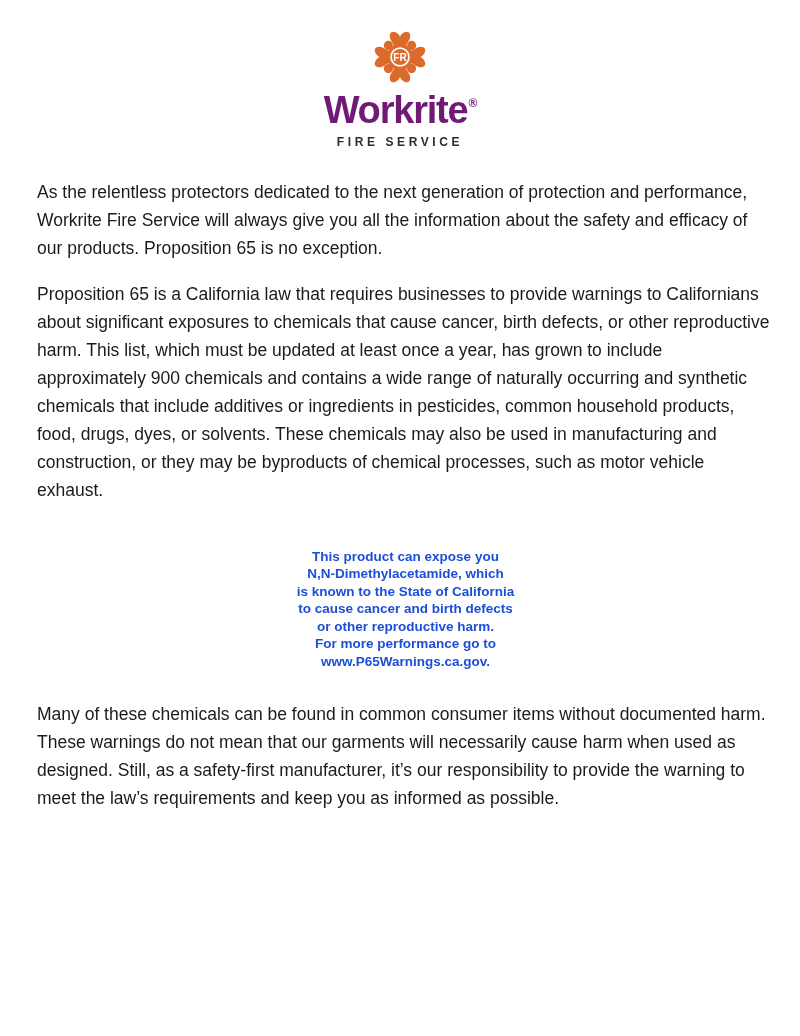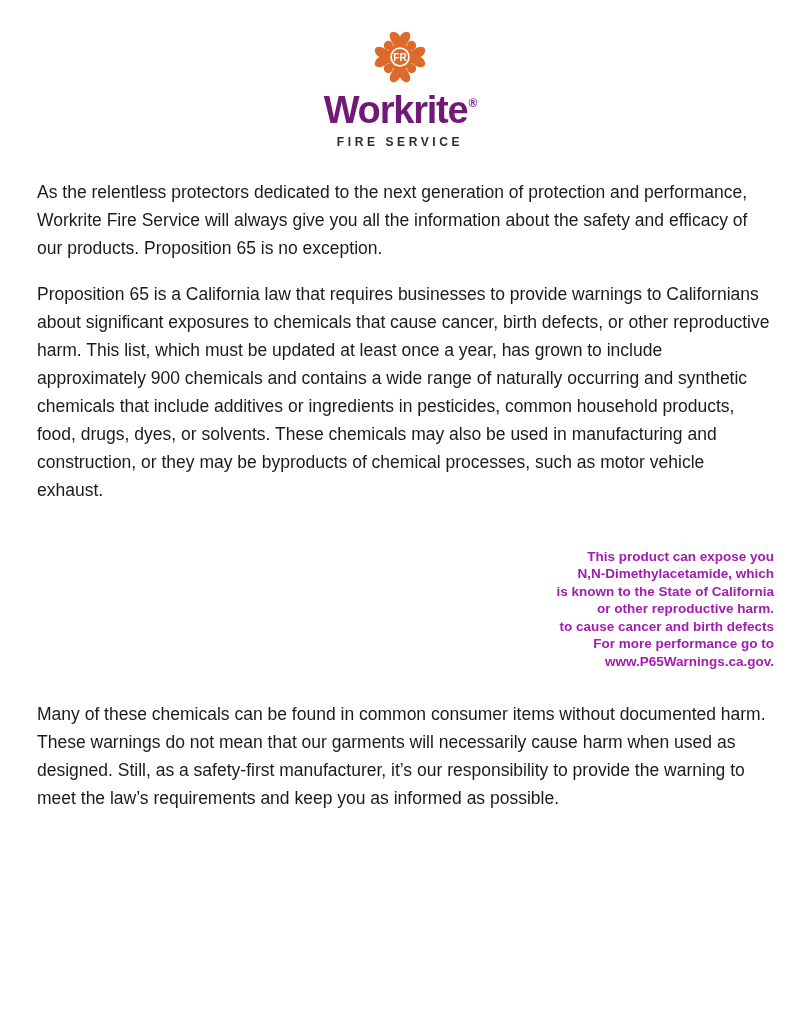--- a/index.html
+++ b/index.html
@@ -39,21 +39,21 @@
   .warning-head {
     display:inline-block; padding:0 12px 5px;
     border-bottom:3px solid #161616;
     font-size:17.5px; font-weight:bold; letter-spacing:0.4px; color:#111;
     white-space:nowrap;
   }
   .tri-icon { display:inline-block; width:20px; height:18px; vertical-align:-2px; margin-right:6px; }
   .tri-icon svg { width:100%; height:100%; display:block; }
   .warning-lines {
     margin-top:9px;
-    font-size:13.5px; font-weight:bold; line-height:17.5px; color:#a21caf;text-align:right;
+    font-size:13.5px; font-weight:bold; line-height:17.5px; color:#1d4ed8;
   }
 
   .para-disclaimer { margin-top:30px; margin-bottom:12px; }
 </style>
 </head>
 <body>
 
 <div class="page">
 
   <div class="logo-block">
@@ -78,22 +78,22 @@
 
   <div class="content">
     <p class="para">As the relentless protectors dedicated to the next generation of protection and performance, Workrite Fire Service will always give you all the information about the safety and efficacy of our products. Proposition 65 is no exception.</p>
     <p class="para">Proposition 65 is a California law that requires businesses to provide warnings to Californians about significant exposures to chemicals that cause cancer, birth defects, or other reproductive harm. This list, which must be updated at least once a year, has grown to include approximately 900 chemicals and contains a wide range of naturally occurring and synthetic chemicals that include additives or ingredients in pesticides, common household products, food, drugs, dyes, or solvents. These chemicals may also be used in manufacturing and construction, or they may be byproducts of chemical processes, such as motor vehicle exhaust.</p>
 
     <div class="warning-wrap">
       <div class="warning-lines">
         <div>This product can expose you</div>
         <div>N,N-Dimethylacetamide, which</div>
         <div>is known to the State of California</div>
+        <div>to cause cancer and birth defects</div>
         <div>or other reproductive harm.</div>
-        <div>to cause cancer and birth defects</div>
         <div>For more performance go to</div>
         <div>www.P65Warnings.ca.gov.</div>
       </div>
     </div>
 
     <p class="para para-disclaimer">Many of these chemicals can be found in common consumer items without documented harm. These warnings do not mean that our garments will necessarily cause harm when used as designed. Still, as a safety-first manufacturer, it’s our responsibility to provide the warning to meet the law’s requirements and keep you as informed as possible.</p>
   </div>
 
 </div>
 

